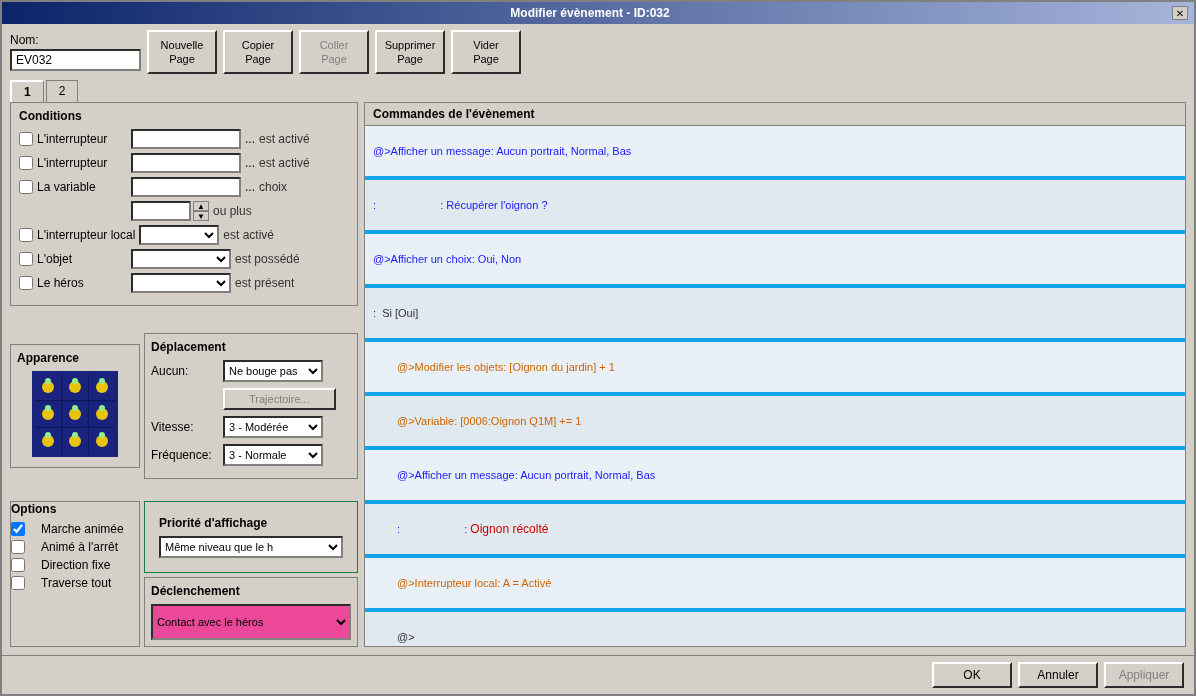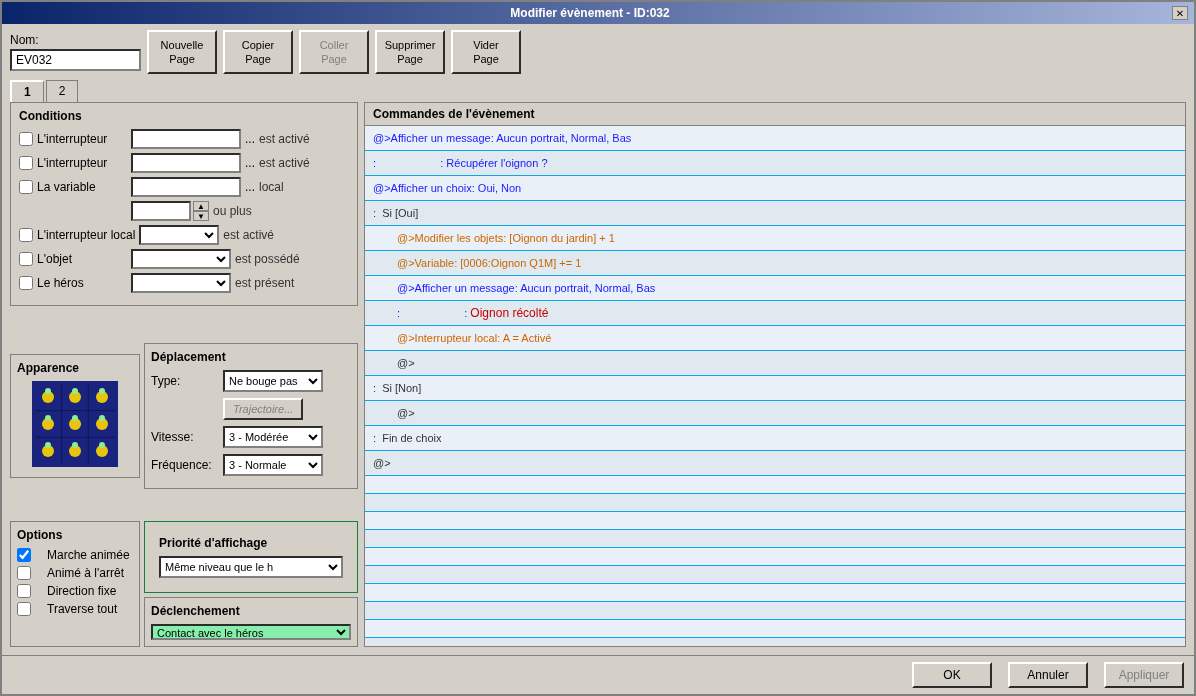--- a/index.html
+++ b/index.html
@@ -252,23 +252,22 @@
     }
 
     .traj-btn {
       height: 22px;
       background: #d4d0c8;
       border: 2px outset #ffffff;
       border-right-color: #808080;
       border-bottom-color: #808080;
       cursor: pointer;
       font-size: 11px;
-      padding: 0 8px;
+      padding: 0 24px;
       color: #808080;
-      font-style: italic;
     }
 
     .options-section {
       border: 1px solid #808080;
       padding: 6px;
       min-width: 120px;
     }
 
     .opt-row {
       display: flex;
@@ -306,44 +305,44 @@
       border-bottom: 1px solid #808080;
       flex-shrink: 0;
     }
 
     .commands-list {
       flex: 1;
       overflow-y: auto;
     }
 
     .cmd-row {
-      padding: 4px 8px;
+      padding: 17px 8px;
       font-size: 11px;
-      border-bottom: 1px solid #0ea5e9;
+      border-bottom: 4px solid #0ea5e9;
       min-height: 18px;
       line-height: 16px;
     }
 
     .cmd-row:nth-child(even) {
       background: #e0e8f0;
     }
     .cmd-row:nth-child(odd) {
       background: #eaf0f8;
     }
 
     .cmd-blue { color: #1a1aff; }
     .cmd-orange { color: #cc6600; }
     .cmd-dark { color: #333; }
     .cmd-indent2 { padding-left: 32px; }
 
     .footer {
       display: flex;
       justify-content: flex-end;
       padding: 6px 10px;
-      gap: 16px;
+      gap: 6px;
       flex-shrink: 0;
       border-top: 1px solid #808080;
     }
 
     .footer-btn {
       width: 80px;
       height: 26px;
       background: #d4d0c8;
       border: 2px outset #ffffff;
       border-right-color: #808080;
@@ -411,21 +410,21 @@
           <input class="cond-input" type="text" style="">
           <span>...</span>
           <span class="cond-suffix">est activé</span>
         </div>
 
         <div class="condition-row">
           <input type="checkbox" class="cond-checkbox" style="">
           <span class="cond-label">La variable</span>
           <input class="cond-input" type="text" style="">
           <span>...</span>
-          <span class="cond-suffix">local</span>
+          <span class="cond-suffix">choix</span>
         </div>
 
         <div class="condition-row">
           <span style="width: 14px; display:inline-block;"></span>
           <span class="cond-label"></span>
           <div class="spin-wrapper">
             <input class="spin-input" type="text" style="">
             <div class="spin-buttons">
               <button class="spin-btn">▲</button>
               <button class="spin-btn">▼</button>
@@ -496,21 +495,21 @@
               <circle cx="67" cy="67" r="6" fill="#ffd700" opacity="0.9"></circle>
               <circle cx="67" cy="61" r="3" fill="#90ee90"></circle>
             </svg>
           </div>
         </div>
 
         <div class="movement-section">
           <div class="section-title">Déplacement</div>
 
           <div class="move-row">
-            <span class="move-label">Type:</span>
+            <span class="move-label">Aucun:</span>
             <select class="move-select">
               <option>Ne bouge pas</option>
               <option>Aléatoire</option>
               <option>Vers le héros</option>
               <option>Loin du héros</option>
               <option>Personnalisé</option>
             </select>
           </div>
 
           <div class="move-row">
@@ -539,21 +538,21 @@
               <option>4 - Haute</option>
               <option>5 - Très haute</option>
               <option>6 - Maximale</option>
             </select>
           </div>
         </div>
       </div>
 
       <div style="display:flex; gap:4px; flex-shrink:0;">
 
-        <div class="options-section" style="border:1px solid #808080; padding:6px; min-width:130px;">
+        <div class="options-section" style="border:1px solid #808080; padding:0; min-width:130px;">
           <div class="section-title">Options</div>
           <div class="opt-row">
             <input type="checkbox" class="cond-checkbox" checked="" style="">
             <span>Marche animée</span>
           </div>
           <div class="opt-row">
             <input type="checkbox" class="cond-checkbox" style="">
             <span>Animé à l'arrêt</span>
           </div>
           <div class="opt-row">
@@ -571,21 +570,21 @@
             <div class="section-title">Priorité d'affichage</div>
             <select style="height:22px; border:2px inset #808080; background:white; font-size:11px; width:100%;">
               <option>En dessous du héros</option>
               <option selected="">Même niveau que le h</option>
               <option>Au-dessus du héros</option>
             </select>
           </div>
 
           <div class="trigger-section" style="border:1px solid #808080; padding:6px;">
             <div class="section-title">Déclenchement</div>
-            <select style="height:16px; border:2px inset #808080; background:#86efac; font-size:11px; width:100%;">
+            <select style="height:36px; border:2px inset #808080; background:#ec4899; font-size:11px; width:100%;">
               <option>Touche action</option>
               <option selected="">Contact avec le héros</option>
               <option>Contact du héros</option>
               <option>Automatique</option>
               <option>Processus parallèle</option>
             </select>
           </div>
         </div>
       </div>
 

